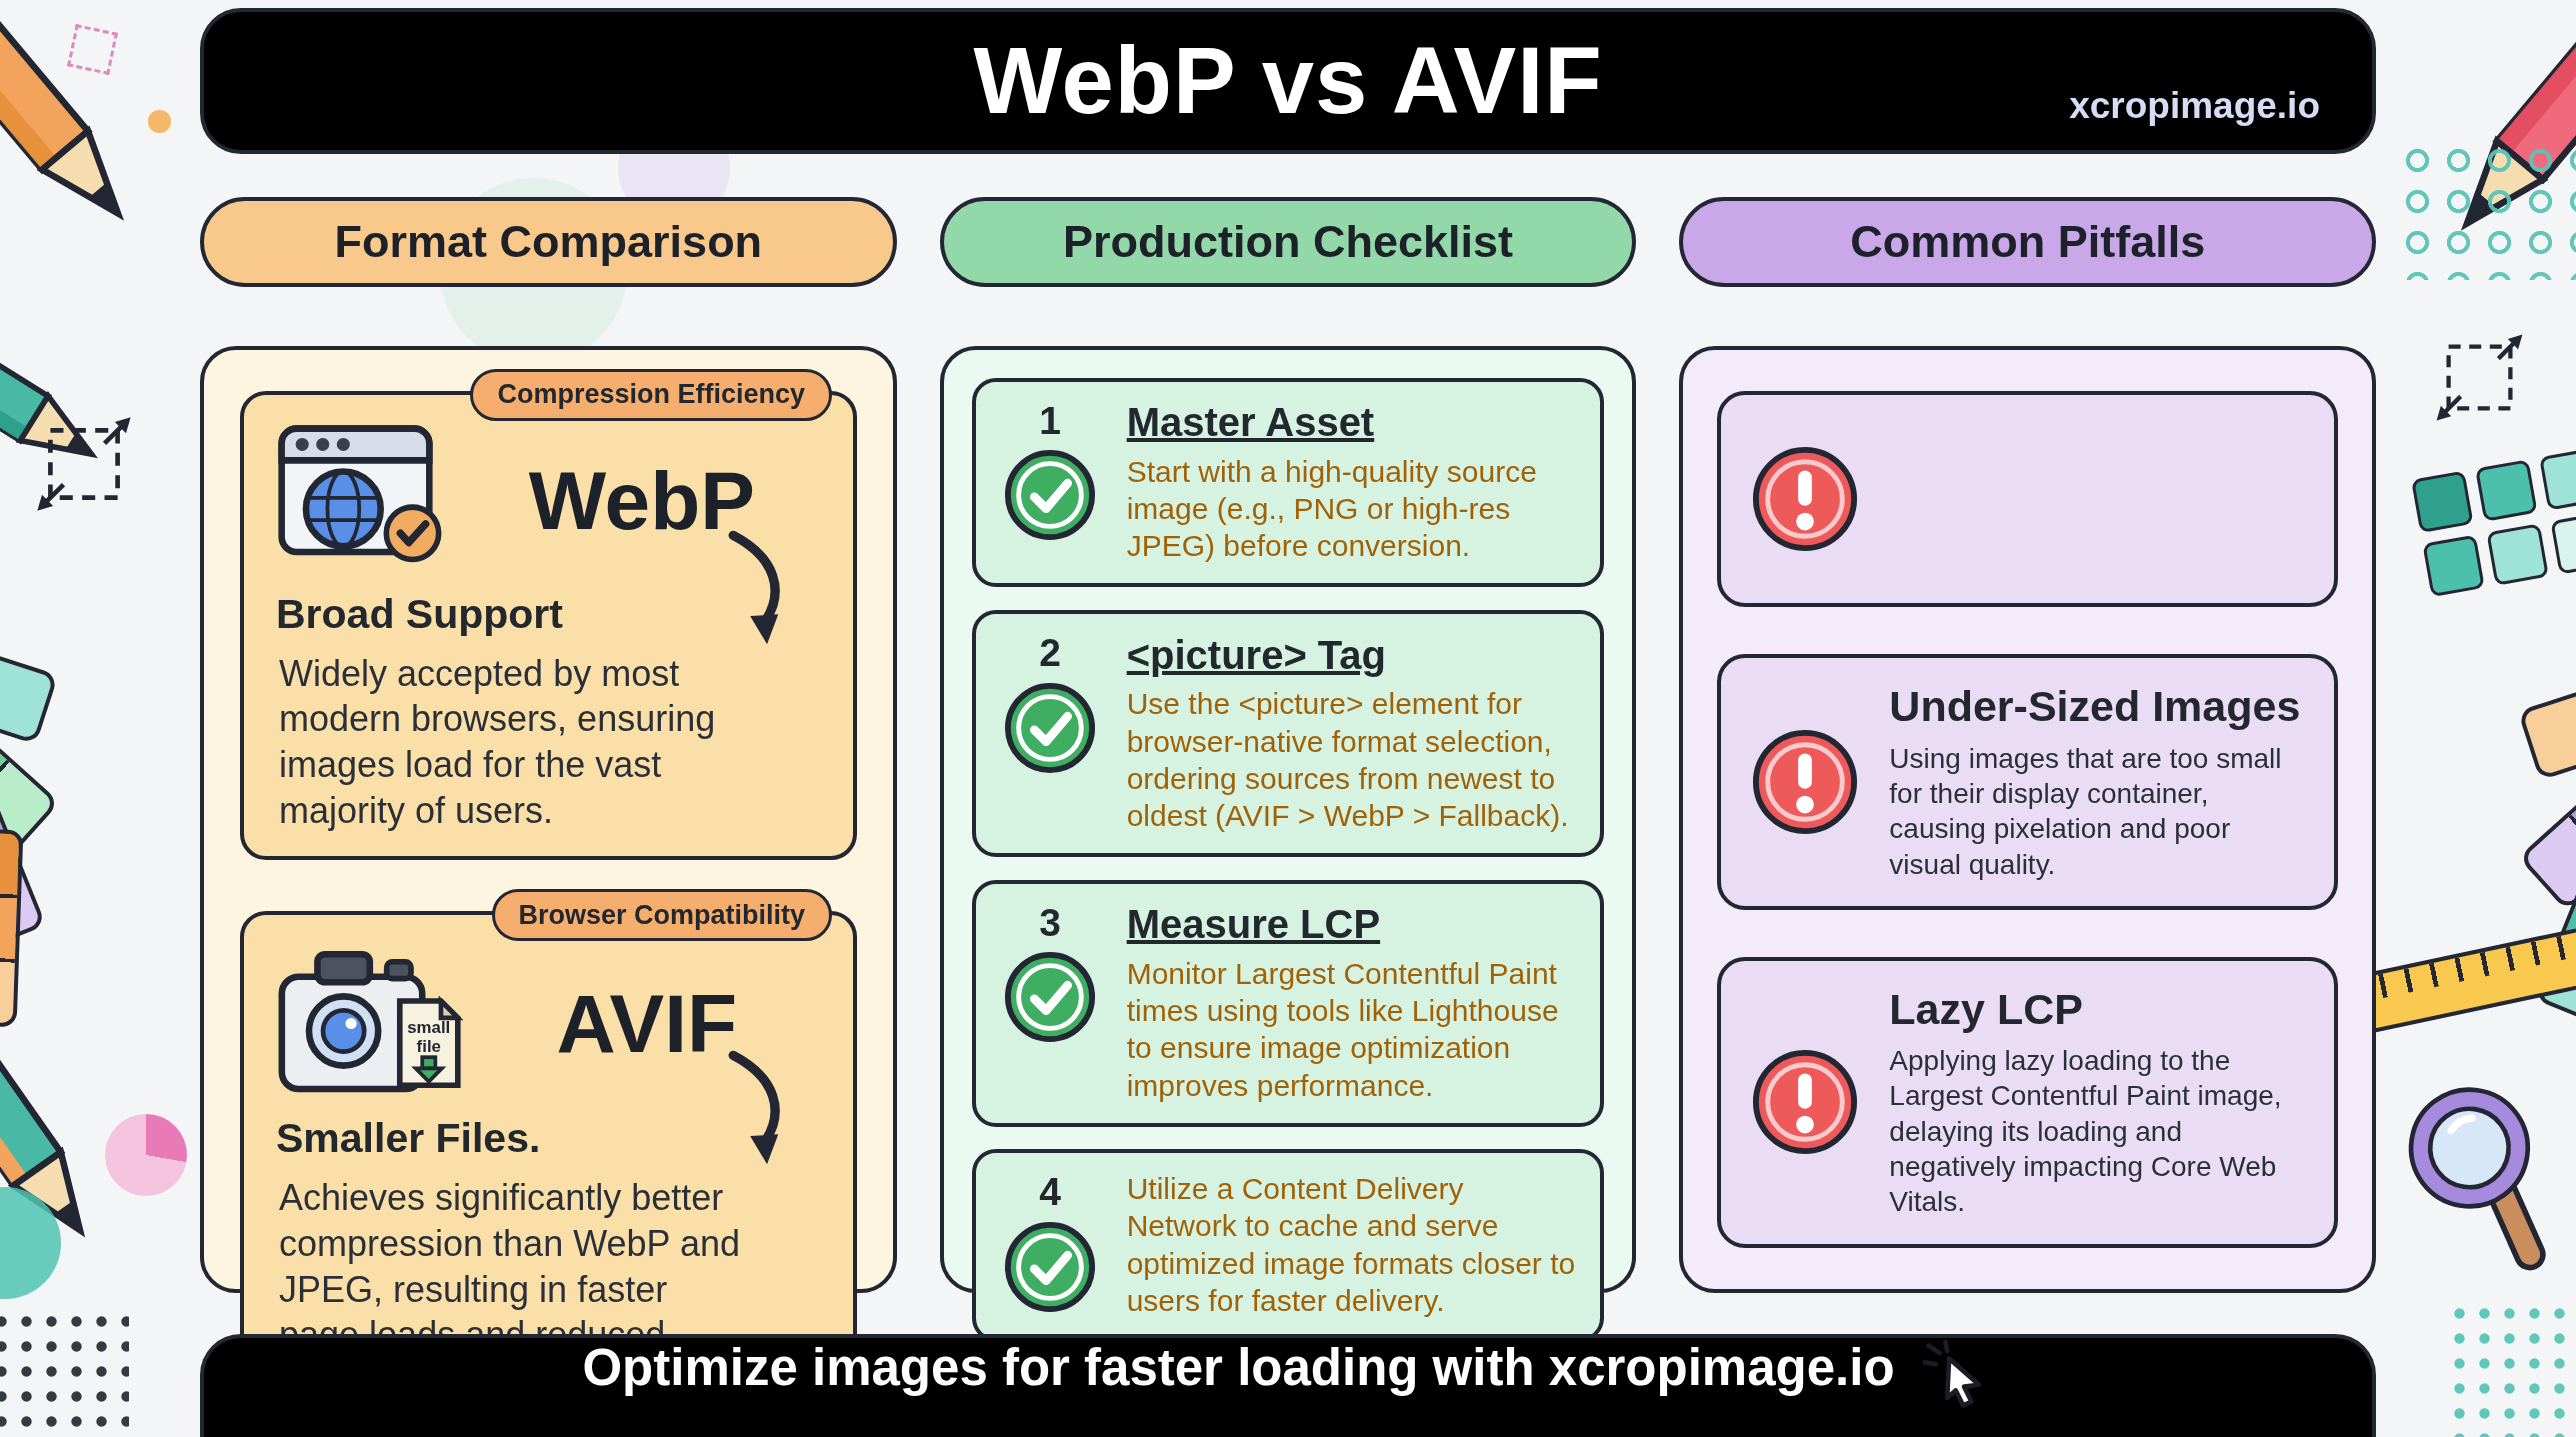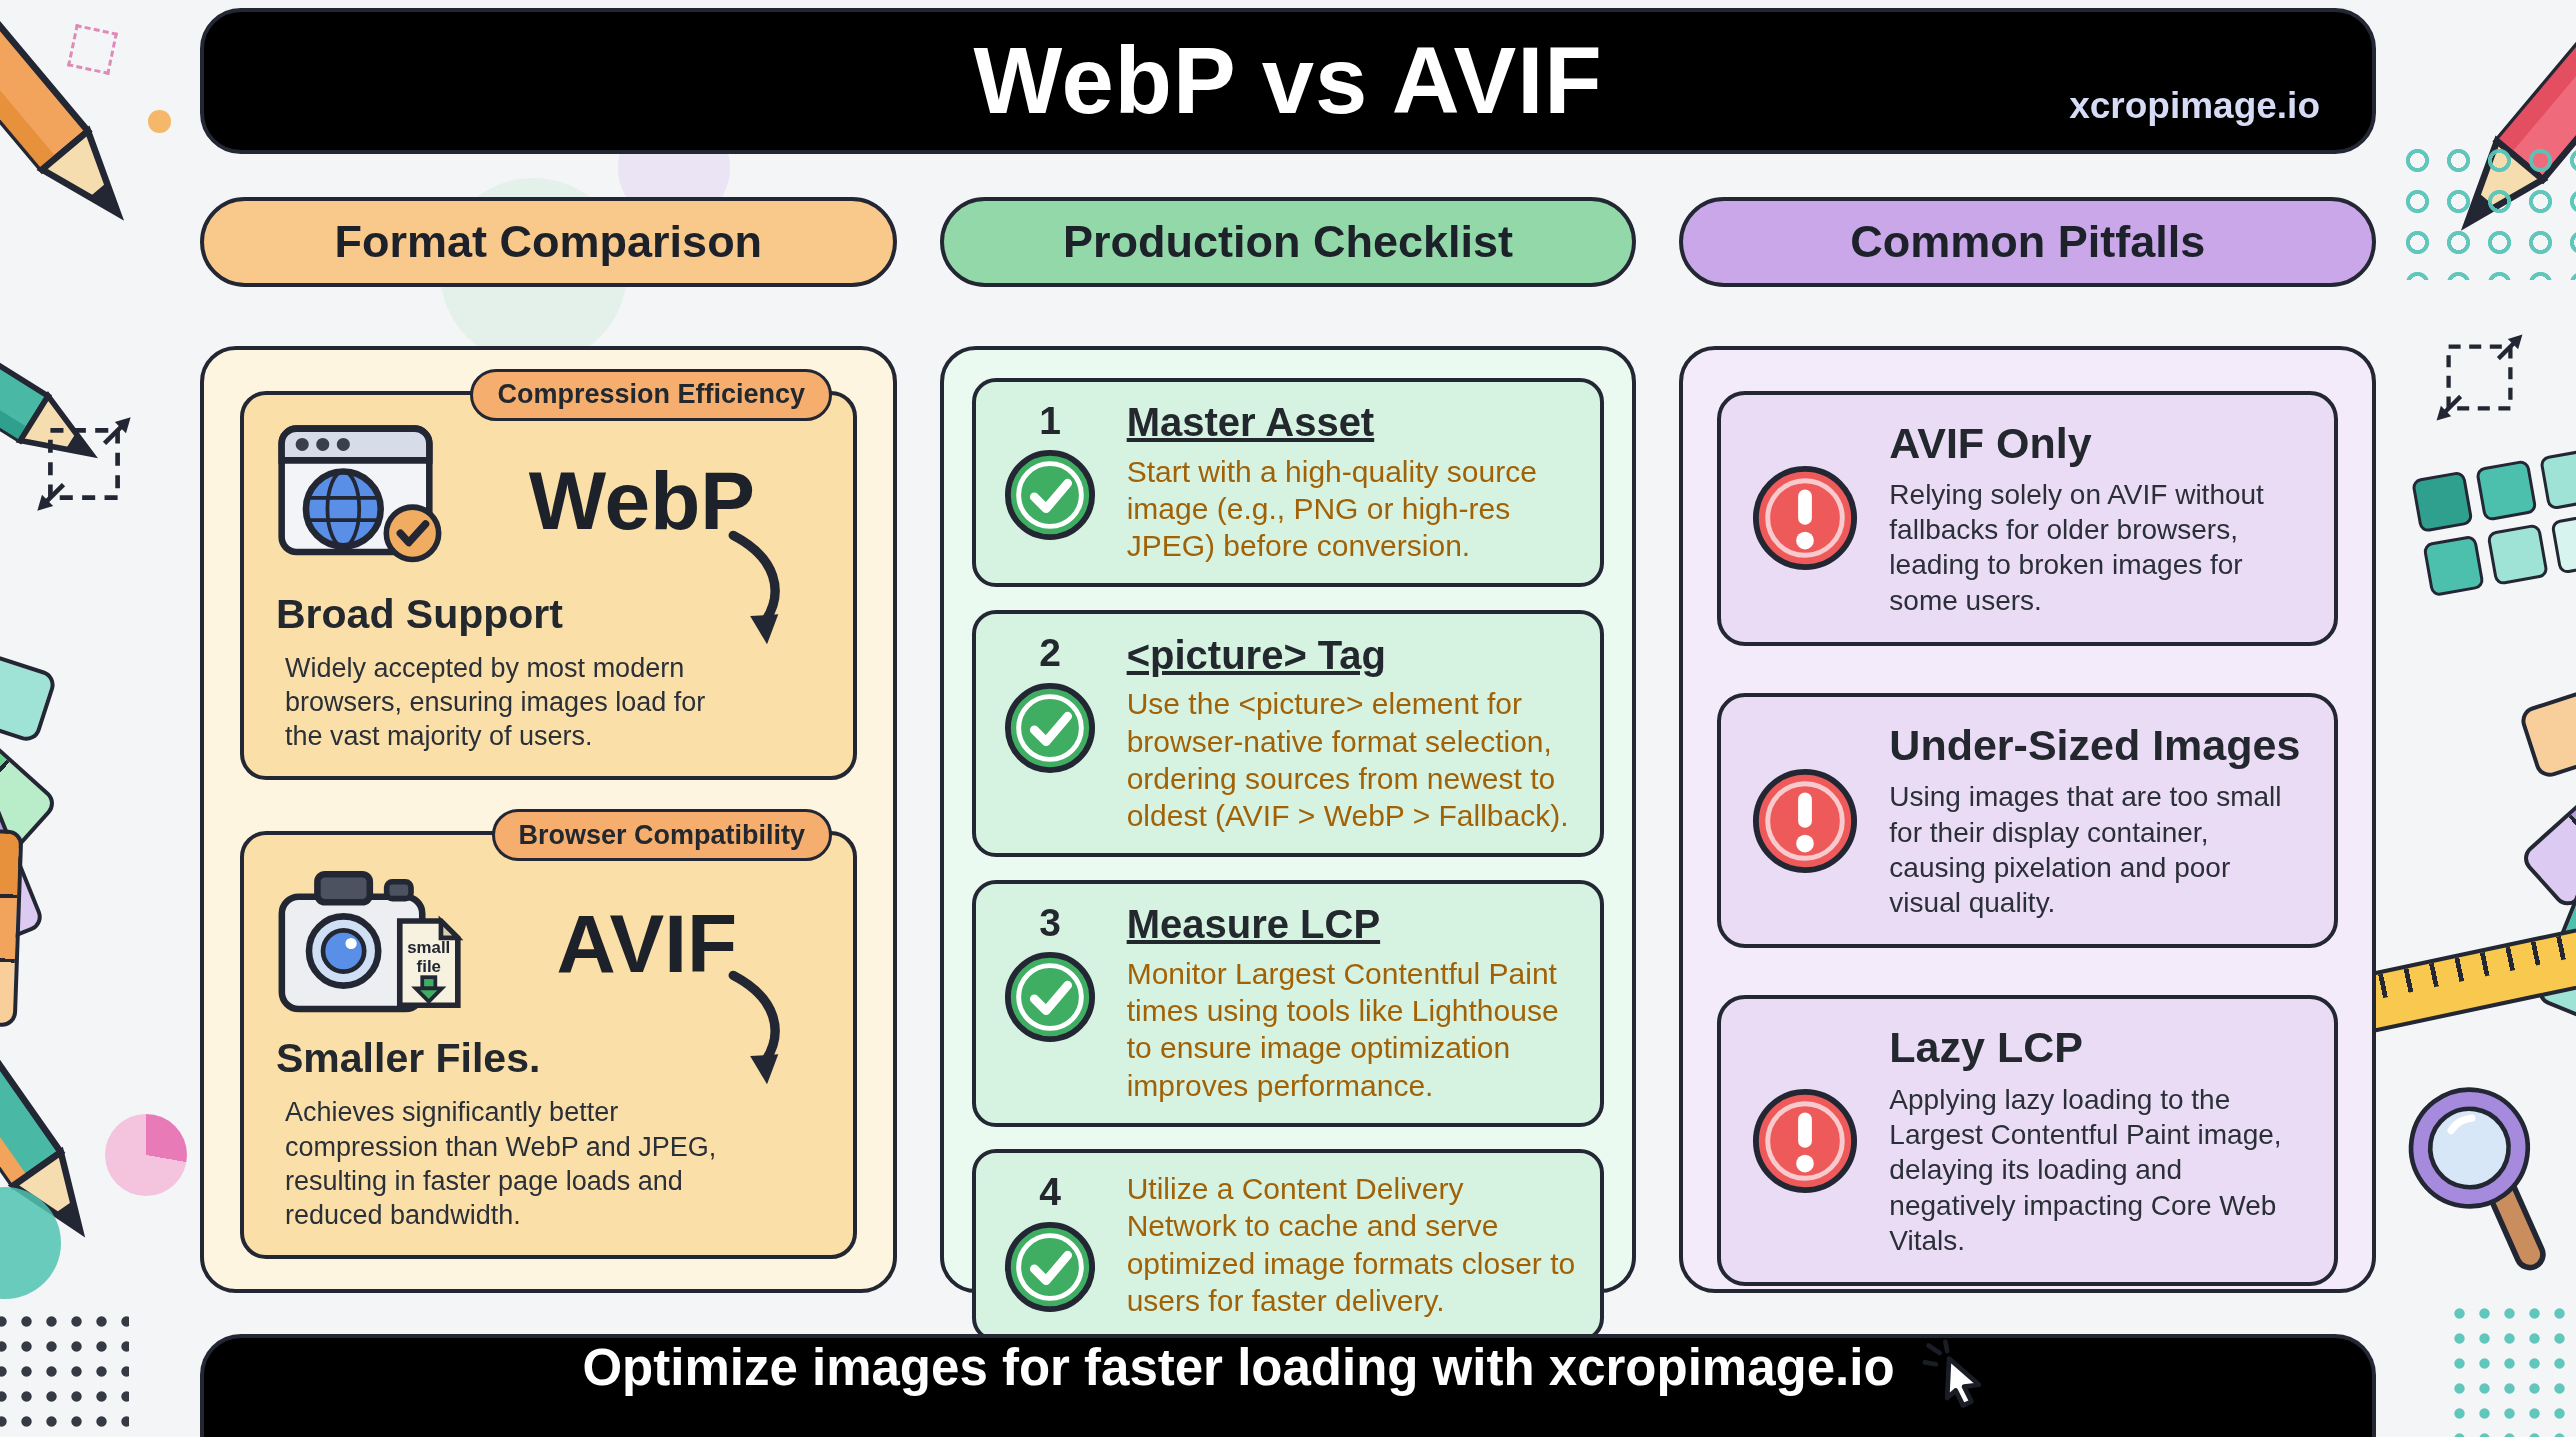--- a/index.html
+++ b/index.html
@@ -73,21 +73,21 @@
   .fbadge {
     position: absolute; top: -26px; right: 20.6px;
     background: #f5ae6e;
     border: 3.7px solid #232733; border-radius: 30px;
     padding: 7.5px 24px;
     font-size: 27px; font-weight: bold; white-space: nowrap;
   }
   .fcard-top { display: flex; align-items: center; }
   .fbig { flex: 1; text-align: center; font-size: 82px; font-weight: bold; color: #1d2129; }
   .fsub { font-size: 41px; font-weight: bold; margin-top: 11.2px; }
-  .ftext { margin: 13px 9px 0; font-size: 27px; line-height: 1.27; padding-right: 66px; color: #2a2f38; }
+  .ftext { margin: 13px 3px 0; font-size: 36px; line-height: 1.27; padding-right: 66px; color: #2a2f38; }
   .farrow { position: absolute; right: 56px; top: 131px; }
 
   
   .ccard {
     background: #d6f2e0;
     border: 4.7px solid #232733; border-radius: 24px;
     padding: 17px 24px 19px;
     display: flex; gap: 26px; align-items: flex-start;
   }
   .cleft { width: 101px; flex: none; display: flex; flex-direction: column; align-items: center; gap: 5.6px; }
@@ -385,24 +385,20 @@
       <div class="pill pill-purple">Common Pitfalls</div>
       <div class="panel panel-purple">
 
         <article class="pcard">
           <svg class="warn" width="108" height="108" viewBox="0 0 110 110">
             <circle cx="55" cy="55" r="50" fill="#ee5a5a" stroke="#232733" stroke-width="6"></circle>
             <circle cx="55" cy="55" r="38" fill="none" stroke="#f8c9cd" stroke-width="5"></circle>
             <rect x="48" y="26" width="14" height="36" rx="7" fill="#ffffff"></rect>
             <circle cx="55" cy="78" r="9" fill="#ffffff"></circle>
           </svg>
-          <div class="pbody">
-            <h3>AVIF Only</h3>
-            <p>Relying solely on AVIF without fallbacks for older browsers, leading to broken images for some users.</p>
-          </div>
         </article>
 
         <article class="pcard">
           <svg class="warn" width="108" height="108" viewBox="0 0 110 110">
             <circle cx="55" cy="55" r="50" fill="#ee5a5a" stroke="#232733" stroke-width="6"></circle>
             <circle cx="55" cy="55" r="38" fill="none" stroke="#f8c9cd" stroke-width="5"></circle>
             <rect x="48" y="26" width="14" height="36" rx="7" fill="#ffffff"></rect>
             <circle cx="55" cy="78" r="9" fill="#ffffff"></circle>
           </svg>
           <div class="pbody">

